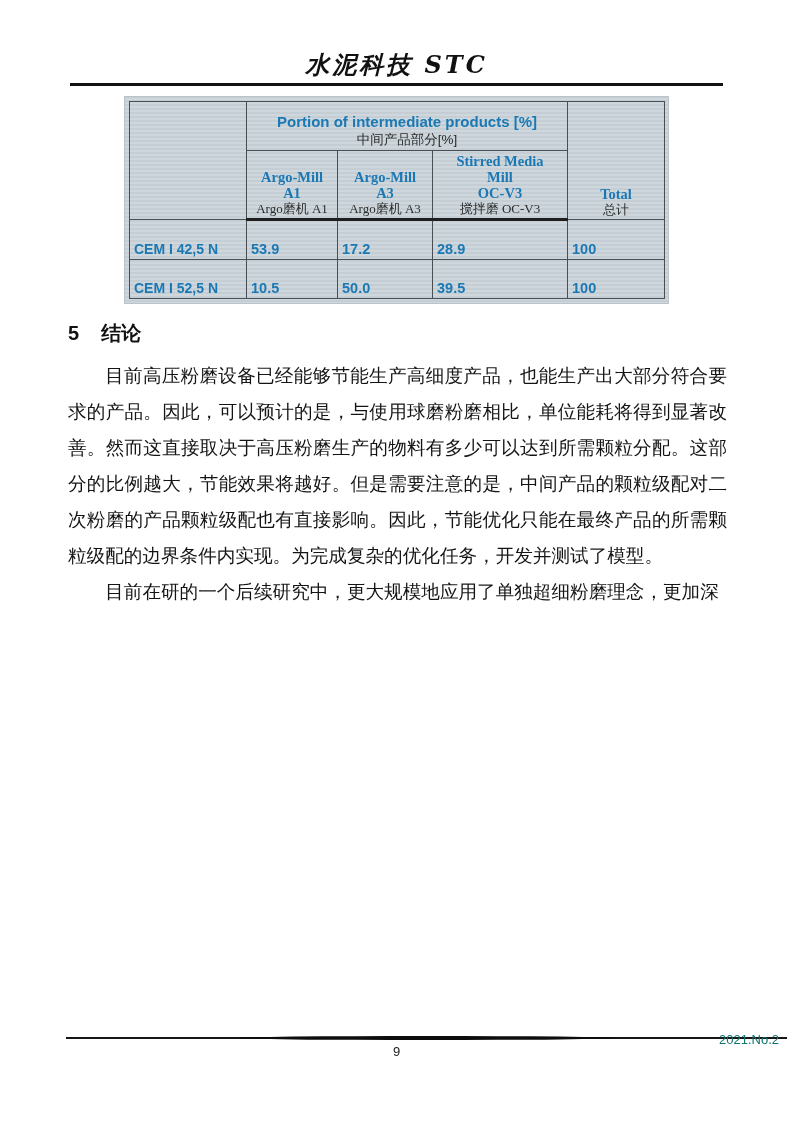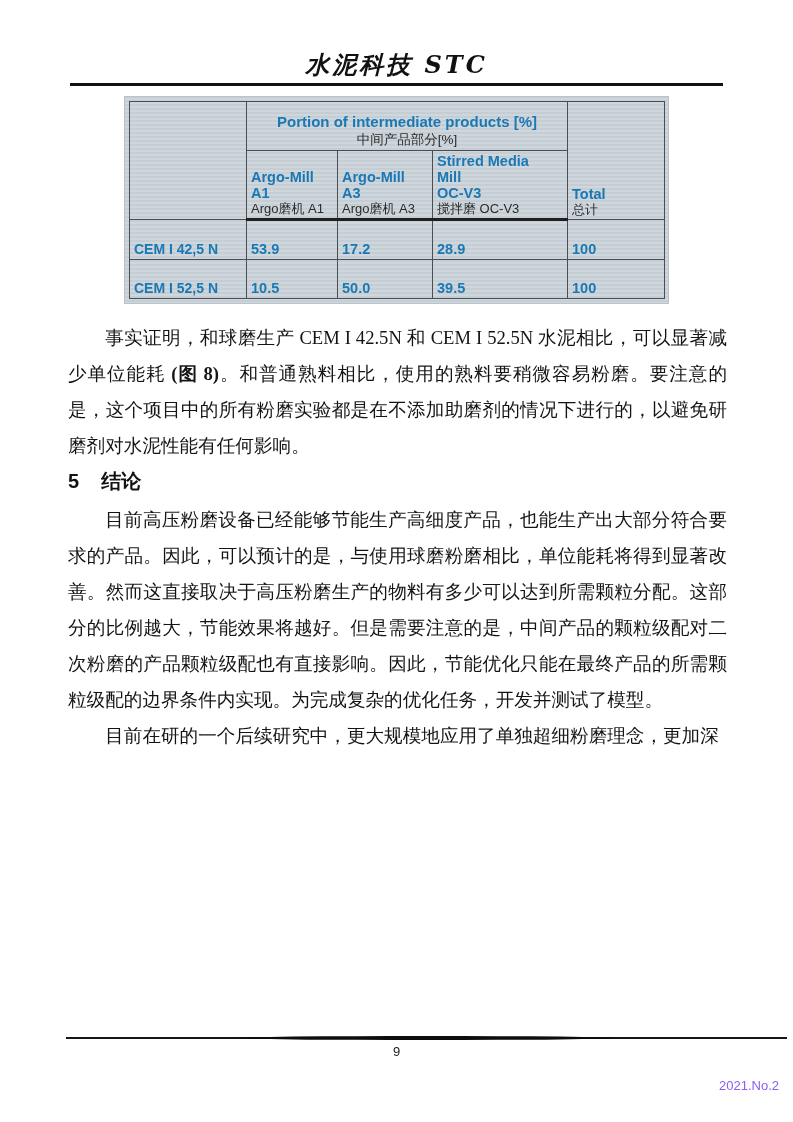--- a/index.html
+++ b/index.html
@@ -65,21 +65,21 @@
     height:44px;
   }
   .c-group .g-en{
     display:block;
     font-weight:bold;font-size:15px;line-height:18px;color:#1a78b4;
   }
   .c-group .g-zh{
     display:block;
     font-size:13.5px;line-height:17px;color:#2b2b2b;font-weight:normal;
   }
-  .c-mill{height:62px;padding-bottom:1px;}
+  .c-mill{height:62px;text-align:center;padding-bottom:1px;font-family:Liberation Serif, serif;}
   .c-mill .c-en{
     display:block;white-space:pre-line;
     font-weight:bold;font-size:14.5px;line-height:16px;color:#1a78b4;
   }
   .c-mill .c-zh{
     display:block;
     font-size:13px;line-height:15px;color:#2b2b2b;font-weight:normal;
   }
   .c-corner{vertical-align:bottom;}
   tr.hdr-bottom td, tr.hdr-bottom th{border-bottom:3px solid #1f1f1f;}
@@ -119,23 +119,23 @@
     content:"";position:absolute;left:24%;top:-1px;width:52%;height:4px;
     background:#0d0d0d;border-radius:50%;
   }
   .footer-page-number{
     position:absolute;left:0;top:1044px;width:793px;
     text-align:center;
     font-family:"Liberation Sans","DejaVu Sans",sans-serif;
     font-size:13px;color:#222;
   }
   .footer-issue{
-    position:absolute;right:14px;top:1078px;
-    font-family:"Liberation Sans","DejaVu Sans",sans-serif;
-    font-size:13px;color:#8b5cf6;
+    position:absolute;right:14px;top:1032px;
+    font-family:"Liberation Sans","DejaVu Sans",sans-serif;
+    font-size:13px;color:#0f766e;
   }
 </style>
 </head>
 <body>
 
 <div class="page">
 
   <div class="journal-title">水泥科技 STC</div>
   <div class="header-rule"></div>
 
@@ -191,21 +191,20 @@
           <td class="r-val">10.5</td>
           <td class="r-val">50.0</td>
           <td class="r-val">39.5</td>
           <td class="r-val">100</td>
         </tr>
       </tbody>
     </table>
   </div>
 
   <div class="body-text">
-    <p class="para"><span>事实证明，和球磨生产 CEM I 42.5N 和 CEM I 52.5N 水泥相比，可以显著减少单位能耗 </span><span class="bold-run">(图 8)</span><span>。和普通熟料相比，使用的熟料要稍微容易粉磨。要注意的是，这个项目中的所有粉磨实验都是在不添加助磨剂的情况下进行的，以避免研磨剂对水泥性能有任何影响。</span></p>
 
     <h2 class="section-heading">
       <span class="sec-num">5</span>
       <span>结论</span>
     </h2>
 
     <p class="para">目前高压粉磨设备已经能够节能生产高细度产品，也能生产出大部分符合要求的产品。因此，可以预计的是，与使用球磨粉磨相比，单位能耗将得到显著改善。然而这直接取决于高压粉磨生产的物料有多少可以达到所需颗粒分配。这部分的比例越大，节能效果将越好。但是需要注意的是，中间产品的颗粒级配对二次粉磨的产品颗粒级配也有直接影响。因此，节能优化只能在最终产品的所需颗粒级配的边界条件内实现。为完成复杂的优化任务，开发并测试了模型。</p>
     <p class="para">目前在研的一个后续研究中，更大规模地应用了单独超细粉磨理念，更加深</p>
   </div>
 

